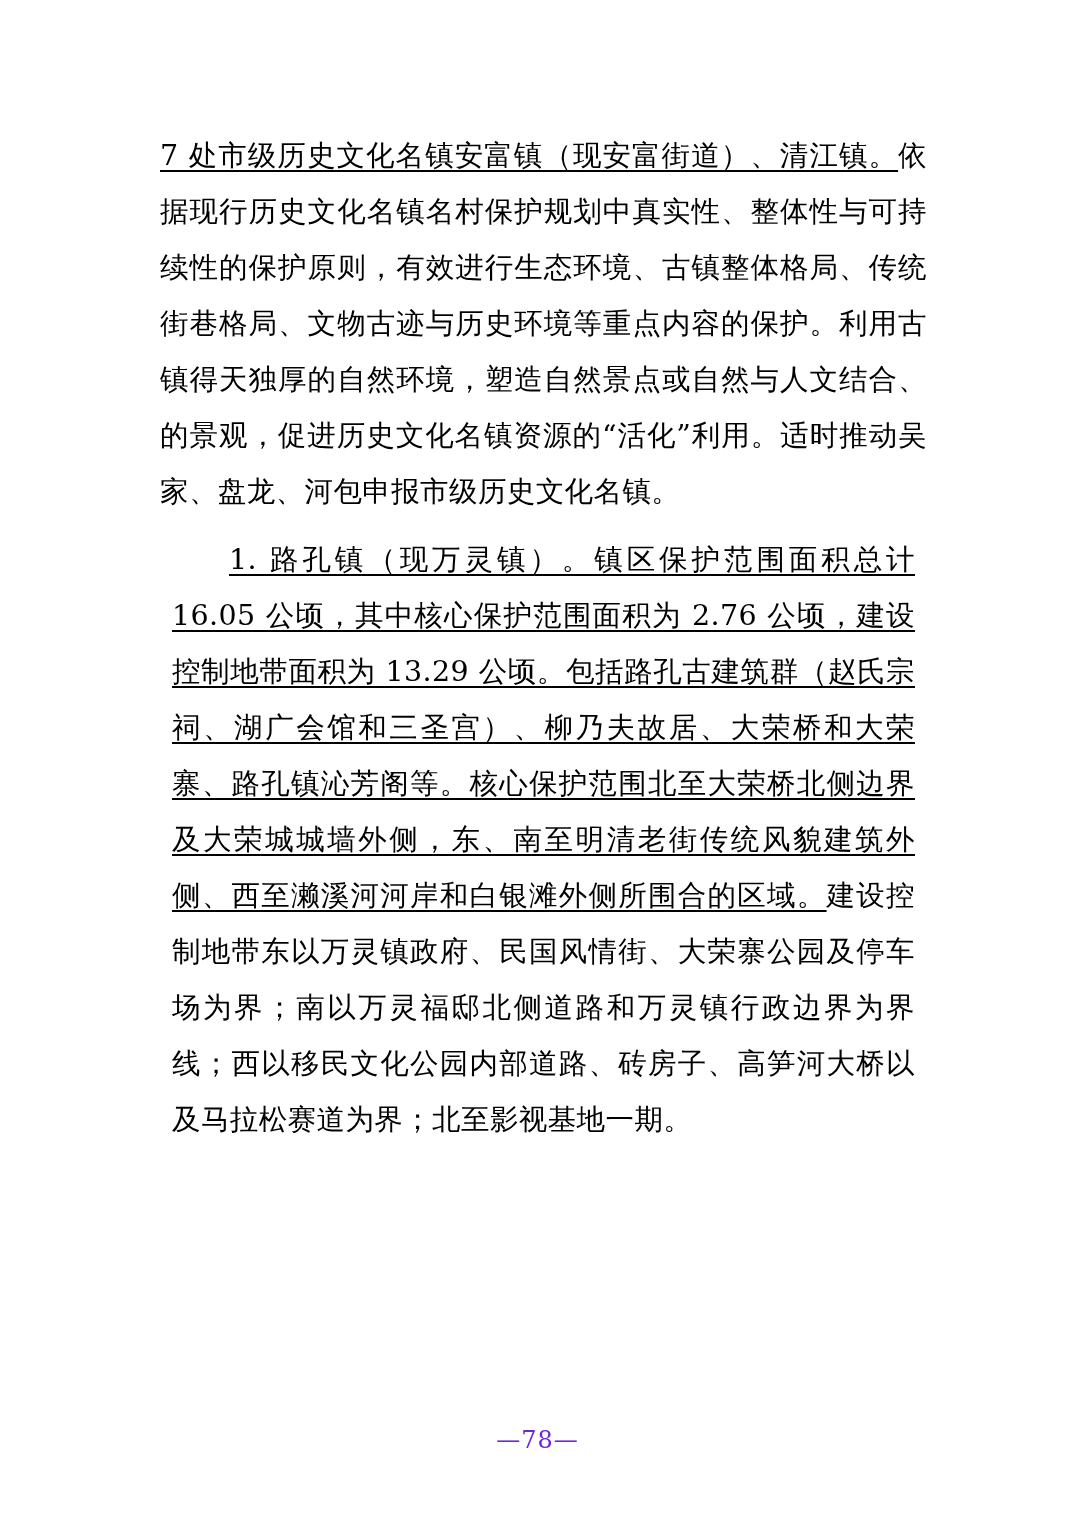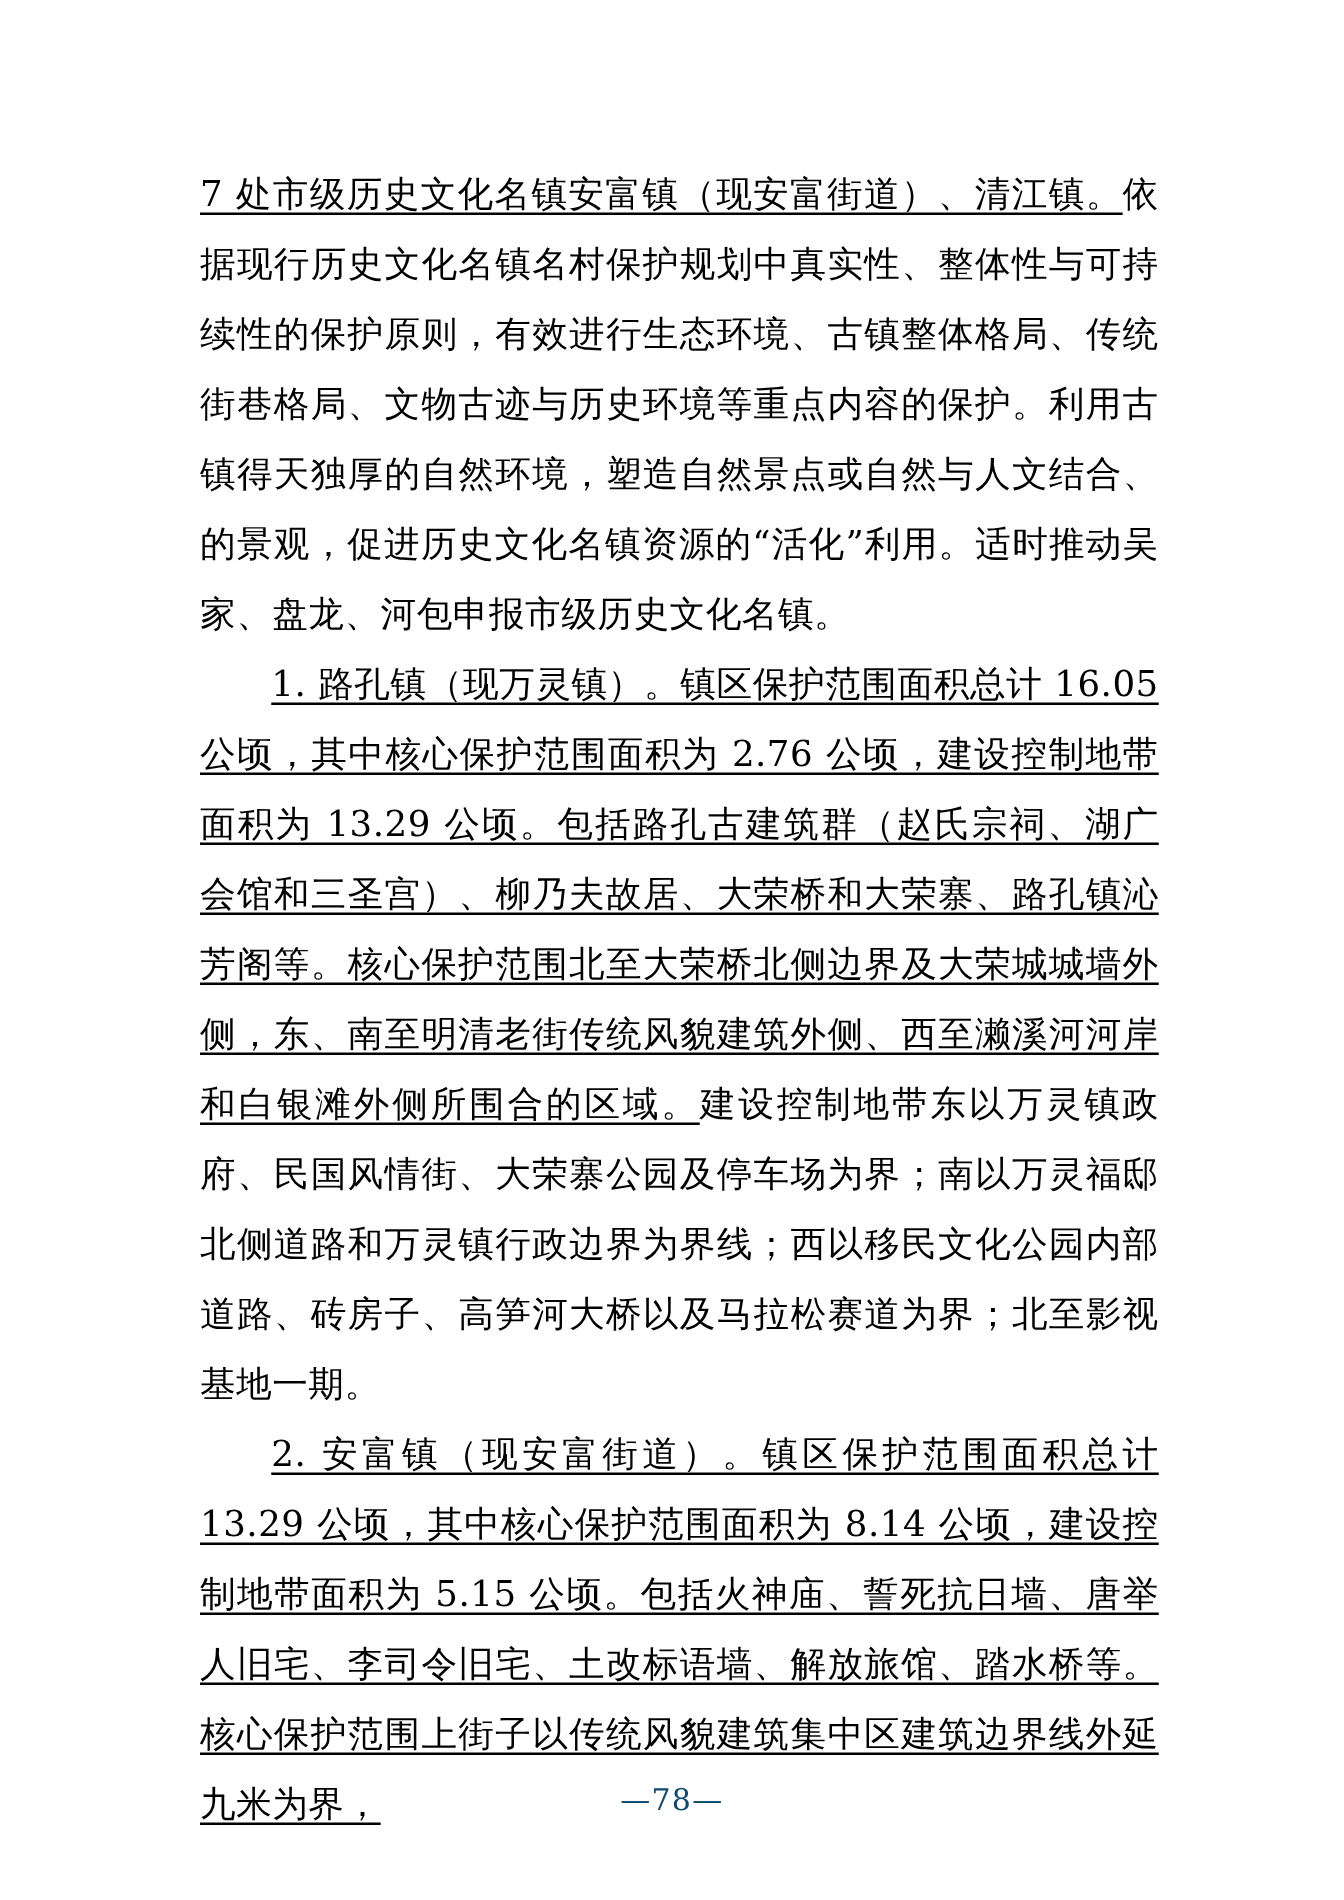--- a/index.html
+++ b/index.html
@@ -28,48 +28,47 @@
     line-height: 56px;
     text-align: justify;
     text-justify: inter-ideograph;
     letter-spacing: 0.4px;
   }
   p.para {
     margin: 0;
     text-indent: 0;
   }
   p.indent {
-    margin: 0;
+    margin: 12px;
     text-indent: 57px;
   }
   .u {
     text-decoration: underline;
     text-underline-offset: 5px;
     text-decoration-thickness: 1.5px;
   }
   .footer {
     position: absolute;
     left: 0;
     bottom: 66px;
     width: 1075px;
     text-align: center;
     font-size: 24px;
     font-family: "DejaVu Serif", "Liberation Serif", serif;
-    color: #0c4a6e;
+    color: #6d28d9;
     letter-spacing: 1px;
   }
 </style>
 </head>
 <body>
 
 <div class="page">
   <div class="doc-body">
 
     <p class="para"><span class="u">7 处市级历史文化名镇安富镇（现安富街道）、清江镇。</span><span>依据现行历史文化名镇名村保护规划中真实性、整体性与可持续性的保护原则，有效进行生态环境、古镇整体格局、传统街巷格局、文物古迹与历史环境等重点内容的保护。利用古镇得天独厚的自然环境，塑造自然景点或自然与人文结合、的景观，促进历史文化名镇资源的“活化”利用。适时推动吴家、盘龙、河包申报市级历史文化名镇。</span></p>
 
     <p class="indent"><span class="u">1. 路孔镇（现万灵镇）。镇区保护范围面积总计 16.05 公顷，其中核心保护范围面积为 2.76 公顷，建设控制地带面积为 13.29 公顷。包括路孔古建筑群（赵氏宗祠、湖广会馆和三圣宫）、柳乃夫故居、大荣桥和大荣寨、路孔镇沁芳阁等。核心保护范围北至大荣桥北侧边界及大荣城城墙外侧，东、南至明清老街传统风貌建筑外侧、西至濑溪河河岸和白银滩外侧所围合的区域。</span><span>建设控制地带东以万灵镇政府、民国风情街、大荣寨公园及停车场为界；南以万灵福邸北侧道路和万灵镇行政边界为界线；西以移民文化公园内部道路、砖房子、高笋河大桥以及马拉松赛道为界；北至影视基地一期。</span></p>
 
-    <p class="indent"><span class="u">2. 安富镇（现安富街道）。镇区保护范围面积总计 13.29 公顷，其中核心保护范围面积为 8.14 公顷，建设控制地带面积为 5.15 公顷。包括火神庙、誓死抗日墙、唐举人旧宅、李司令旧宅、土改标语墙、解放旅馆、踏水桥等。核心保护范围上街子以传统风貌建筑集中区建筑边界线外延九米为界，</span></p>
 
   </div>
 </div>
 
 <div class="footer">—78—</div>
 
 </body></html>

